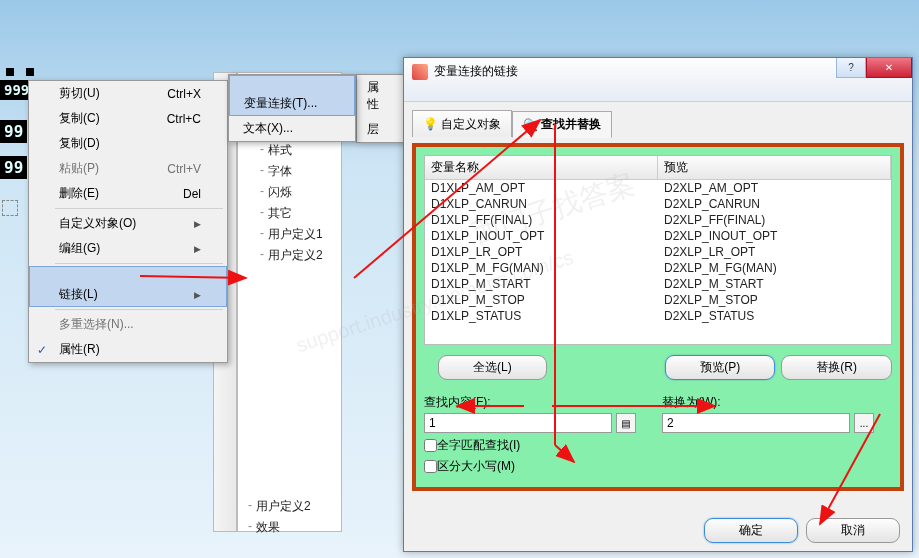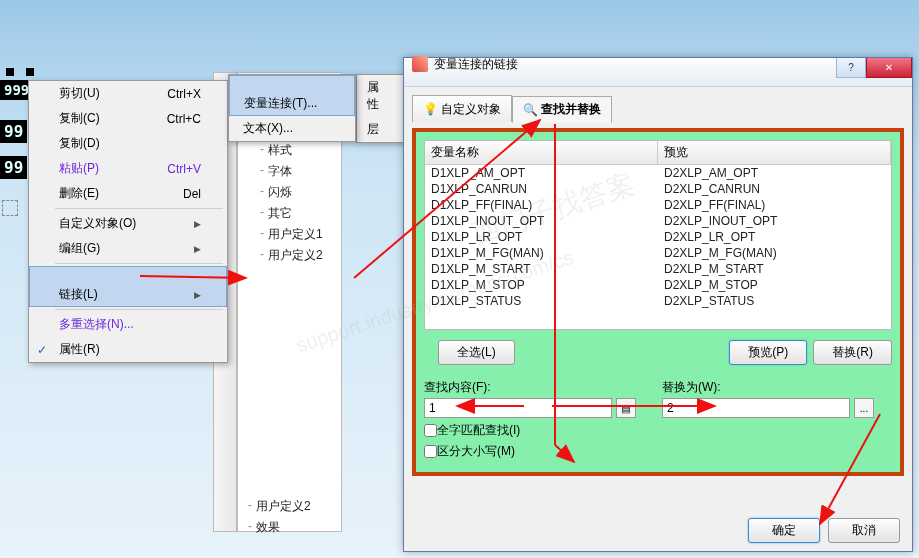--- a/index.html
+++ b/index.html
@@ -7,50 +7,50 @@
 .canvas{position:absolute;left:0;top:0;width:50px;height:350px}
 .canvas .handle{width:8px;height:8px;background:#000;position:absolute}
 .canvas .txt{position:absolute;left:0;font-family:monospace;font-weight:bold;background:#000;color:#dff;padding:2px 4px}
 .canvas .sel{position:absolute;border:1px dashed #888;width:16px;height:16px}
 .ctx{position:absolute;background:#f0f0f0;border:1px solid #999;box-shadow:2px 2px 6px rgba(0,0,0,.3)}
 .ctx1{left:28px;top:80px;width:200px}
 .ctx2{left:228px;top:74px;width:128px}
 .ctx2b{left:356px;top:74px;width:50px}
 .mi{padding:4px 26px 4px 30px;display:flex;justify-content:space-between;align-items:center;cursor:default}
 .mi.hover{background:#c2d7ef;border:1px solid #7aa7d8;padding:19px 25px 3px 29px}
-.mi.dis{color:#6d28d9}
+.mi.dis{color:#737373}
 .sep{height:1px;background:#d0d0d0;margin:2px 4px 2px 26px}
 .arrow{font-size:9px;color:#555}
 .check{position:absolute;left:8px;color:#2a5db0}
 .side{position:absolute;left:213px;top:72px;width:24px;height:460px;background:linear-gradient(to right,#f5f5f5,#e8e8e8);border:1px solid #bbb}
 .tree{position:absolute;left:237px;top:72px;width:105px;height:460px;background:#fff;border:1px solid #bbb;padding:4px 0}
 .tn{padding:2px 4px 2px 18px;color:#222;position:relative}
 .tn.l2{padding-left:30px}
 .tn.top{padding-left:8px;font-weight:400}
 .tn .dash{position:absolute;left:10px;color:#888}
 .tn.l2 .dash{left:22px}
 .dlg{position:absolute;left:403px;top:57px;width:510px;height:495px;background:#f0f0f0;border:1px solid #5a7bb0;box-shadow:0 0 8px rgba(0,0,0,.3)}
-.tbar{height:29px;background:linear-gradient(to bottom,#fdfdfd,#e6ecf5);border-bottom:1px solid #c7d1e0;display:flex;align-items:center;padding:0 0 16px 8px;position:relative}
+.tbar{height:44px;background:linear-gradient(to bottom,#fdfdfd,#e6ecf5);border-bottom:1px solid #c7d1e0;display:flex;align-items:center;padding:0 0 16px 8px;position:relative}
 .tbar .ico{width:16px;height:16px;background:linear-gradient(45deg,#d44,#fa8);margin-right:6px;border-radius:2px}
 .winbtns{position:absolute;right:0;top:0;display:flex}
 .wb{width:30px;height:20px;display:flex;align-items:center;justify-content:center;background:linear-gradient(to bottom,#eef4fb,#cfe0f4);border:1px solid #9bb6d8;border-top:none;font-size:10px;color:#334}
 .wb.cls{width:46px;background:linear-gradient(to bottom,#e78,#c23);color:#fff;border-color:#a12}
 .dlgbody{padding:8px}
 .tabs{display:flex;gap:0;margin-bottom:6px}
 .tab{padding:4px 10px;background:linear-gradient(to bottom,#fdfdfd,#ececec);border:1px solid #aaa;border-bottom:none;display:flex;align-items:center;gap:4px}
 .tab.act{background:#f6f6f6;position:relative;top:1px;border-bottom:1px solid #f6f6f6}
 .tab .ti{width:14px;height:14px;display:inline-block}
 .panel{border:4px solid #c2410c;background:#86efac;padding:8px}
 .list{height:190px;background:#fff;border:1px solid #bbb;overflow:hidden}
 .lh{display:flex;background:linear-gradient(to bottom,#fdfdfd,#e8e8e8);border-bottom:1px solid #ccc}
 .lh div{flex:1;padding:3px 6px;border-right:1px solid #ccc}
 .lr{display:flex}
 .lr div{flex:1;padding:1px 6px;color:#222}
 .btnrow{display:flex;gap:6px;margin:10px 0;align-items:center}
-.btn{padding:3px 18px;background:linear-gradient(to bottom,#fdfdfd,#e4e4e4);border:1px solid #999;border-radius:3px;cursor:default;min-width:72px;text-align:center}
+.btn{padding:3px 34px;background:linear-gradient(to bottom,#fdfdfd,#e4e4e4);border:1px solid #999;border-radius:9px;cursor:default;min-width:72px;text-align:center}
 .btn.hl{border:1px solid #3a8bd8;box-shadow:0 0 2px #6ab}
 .lbl{margin:4px 0 2px;display:block}
 .inp{width:188px;padding:2px 4px;border:1px solid #999;background:#fff}
 .sq{width:20px;height:20px;border:1px solid #999;background:#f5f5f5;display:flex;align-items:center;justify-content:center;font-size:10px}
 .chk{display:flex;align-items:center;margin:4px 0}
 .chk input{width:13px;height:13px}
 .ftr{position:absolute;bottom:8px;right:12px;display:flex;gap:8px}
 svg.ann{position:absolute;left:0;top:0;pointer-events:none;width:919px;height:558px}
 .wm{position:absolute;color:rgba(180,180,180,.2);font-size:28px;transform:rotate(-18deg);pointer-events:none;font-weight:300}
 </style>

